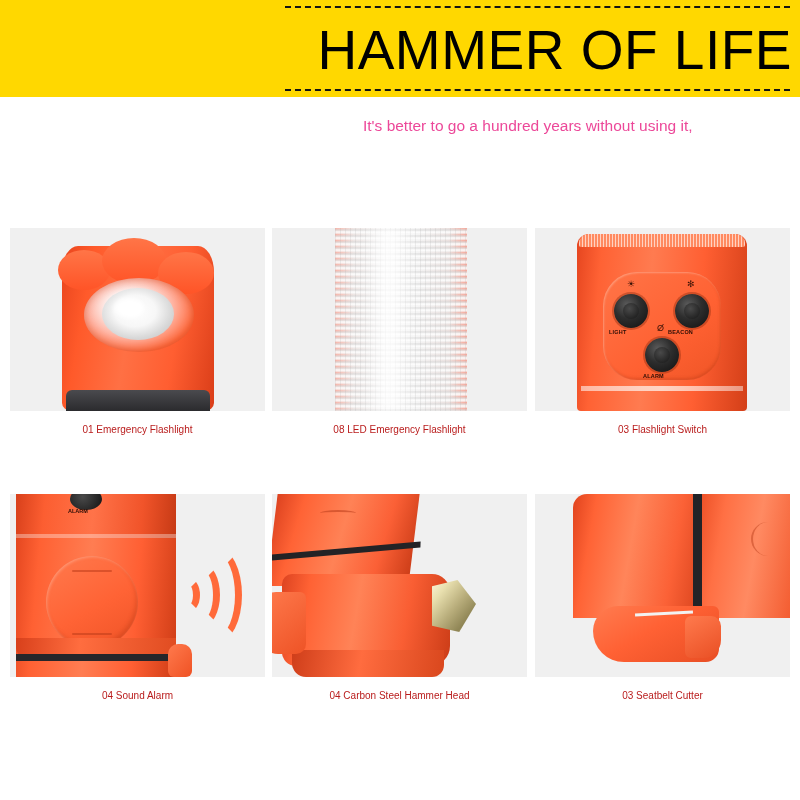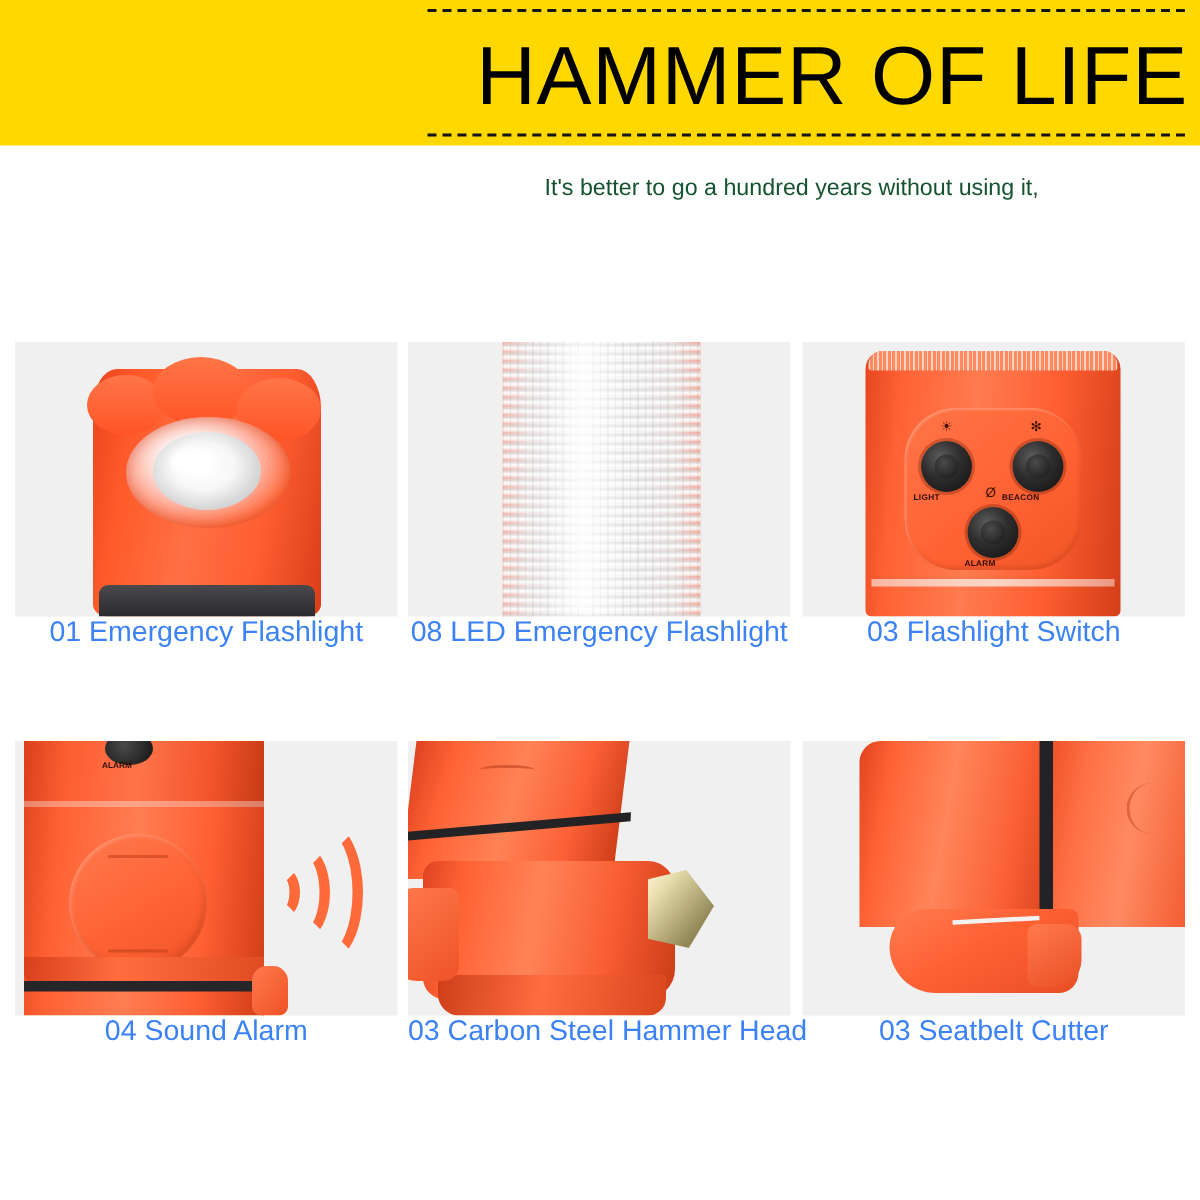--- a/index.html
+++ b/index.html
@@ -45,21 +45,21 @@
     white-space: nowrap;
   }
 
   .subtitle {
     position: absolute;
     left: 363px;
     top: 115px;
     width: 420px;
     font-size: 15.5px;
     line-height: 21px;
-    color: #14532d;
+    color: #ec4899;
     font-weight: 400;
   }
 
   
   .grid {
     position: absolute;
     left: 0;
     top: 228px;
     width: 800px;
   }
@@ -75,24 +75,24 @@
   .cell-c2 { left: 535px; }
 
   .photo {
     position: relative;
     width: 255px;
     height: 183px;
     background: #f0f0f0;
     overflow: hidden;
   }
   .caption {
-    margin-top: 0;
+    margin-top: 13px;
     text-align: center;
-    font-size: 19px;
-    color: #3b82f6;
+    font-size: 10px;
+    color: #b91c1c;
     white-space: nowrap;
   }
 
   
   .art { position: absolute; left: 0; top: 0; width: 100%; height: 100%; }
 
   
   .f1-body {
     position: absolute;
     left: 52px; top: 18px;
@@ -520,21 +520,21 @@
         <div class="art">
           <div class="f5-shaft"></div>
           <div class="f5-notch"></div>
           <div class="f5-band"></div>
           <div class="f5-head"></div>
           <div class="f5-foot"></div>
           <div class="f5-cutter"></div>
           <div class="f5-tip"></div>
         </div>
       </div>
-      <div class="caption">03 Carbon Steel Hammer Head</div>
+      <div class="caption">04 Carbon Steel Hammer Head</div>
     </div>
 
     <div class="cell cell-c2">
       <div class="photo">
         <div class="art">
           <div class="f6-body"></div>
           <div class="f6-band"></div>
           <div class="f6-right"></div>
           <div class="f6-arc"></div>
           <div class="f6-hook"></div>

